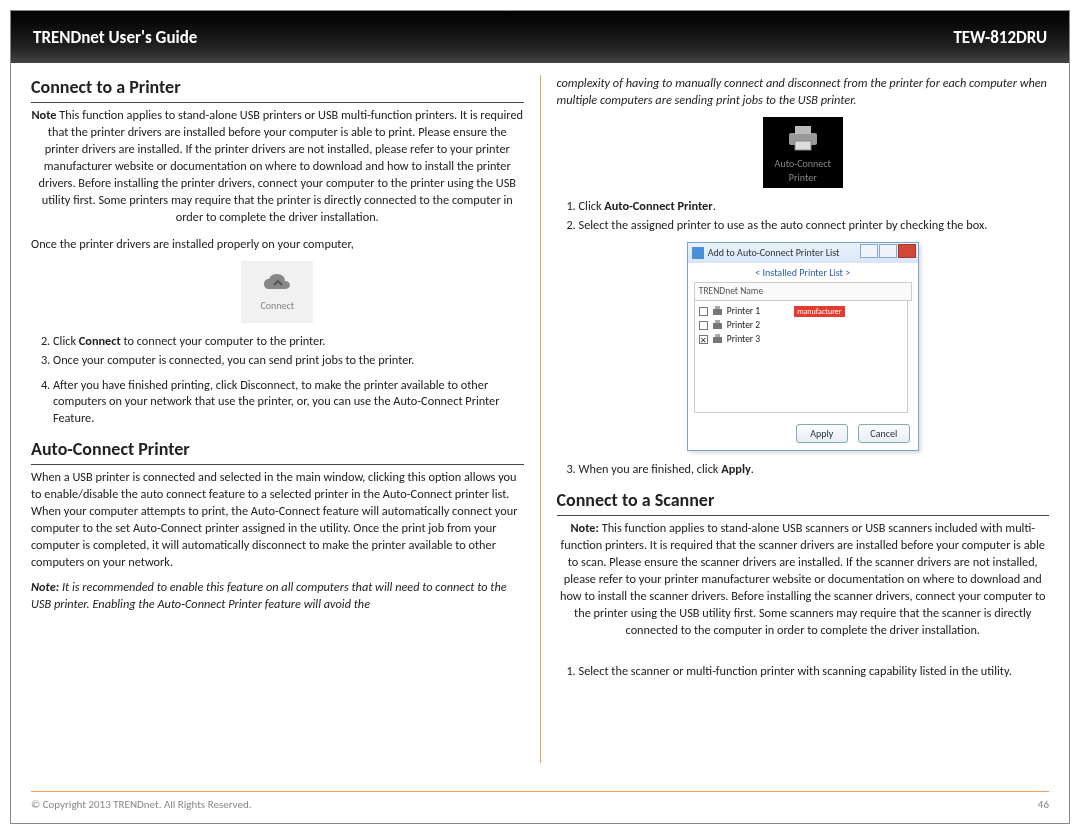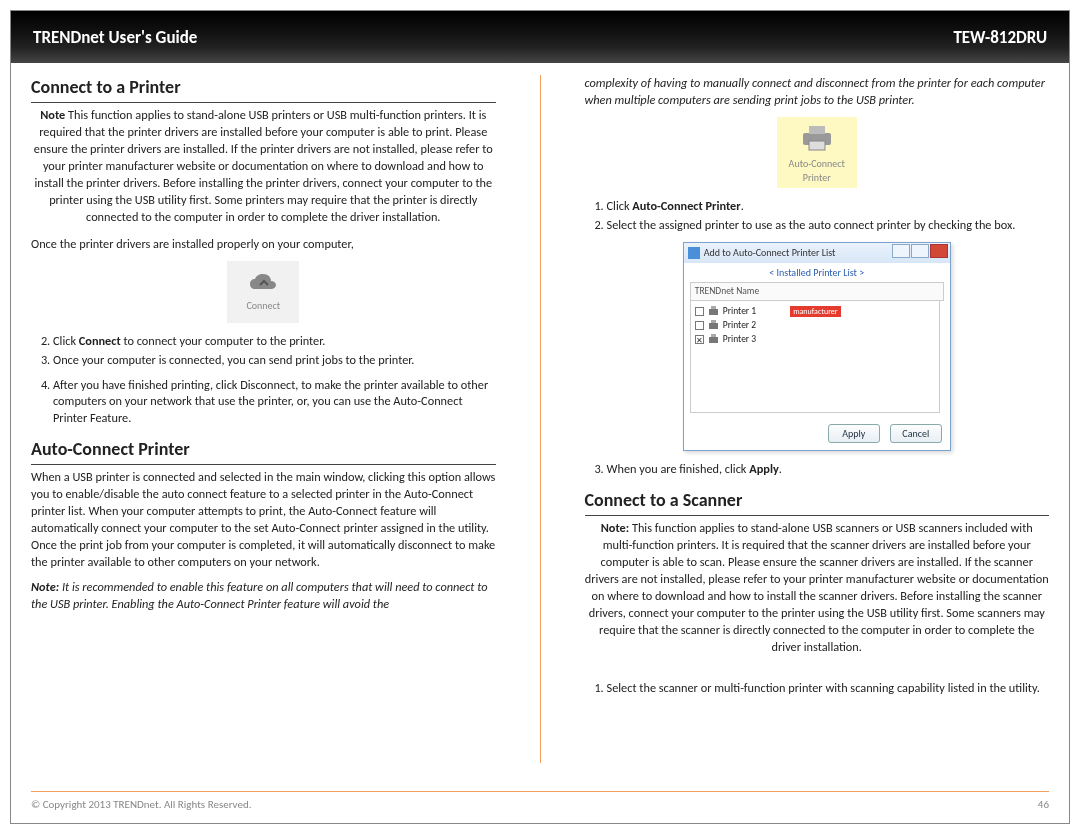--- a/index.html
+++ b/index.html
@@ -27,21 +27,21 @@
     display: flex;
     align-items: center;
     justify-content: space-between;
     padding: 0 22px;
     font-weight: 700;
     font-size: 17px;
   }
   .content {
     display: flex;
     padding: 12px 20px 0 20px;
-    gap: 44px;
+    gap: 16px;
     height: 700px;
   }
   .col {
     flex: 1;
     font-size: 12.3px;
     line-height: 1.38;
     color: #222;
     position: relative;
   }
   .sep {
@@ -83,21 +83,21 @@
     margin: 8px auto 10px auto;
     display: flex;
     flex-direction: column;
     align-items: center;
     justify-content: center;
     color: #888;
     font-size: 10px;
   }
   .icon-box svg { margin-bottom: 2px; }
   .dialog-shot {
-    width: 268px;
+    width: 232px;
     margin: 8px auto 10px auto;
     border: 1px solid #7aa3cf;
     background: #fff;
     font-size: 10px;
     box-shadow: 2px 2px 4px rgba(0,0,0,.15);
   }
   .dlg-title {
     height: 20px;
     background: linear-gradient(to bottom,#eaf2fb,#d7e6f7);
     display: flex;
@@ -158,21 +158,21 @@
     left: 20px; right: 20px; bottom: 12px;
     border-top: 1px solid #f2a060;
     padding-top: 6px;
     font-size: 11px;
     color: #888;
     display: flex;
     justify-content: space-between;
   }
   .acp-icon {
     width: 80px;
-    background: #fef9c3;
+    background: #000000;
     padding: 6px 4px 4px 4px;
     text-align: center;
     color: #888;
     font-size: 10px;
     margin: 0 auto 10px auto;
   }
   .center { text-align: center; }
 </style>
 </head>
 <body>

